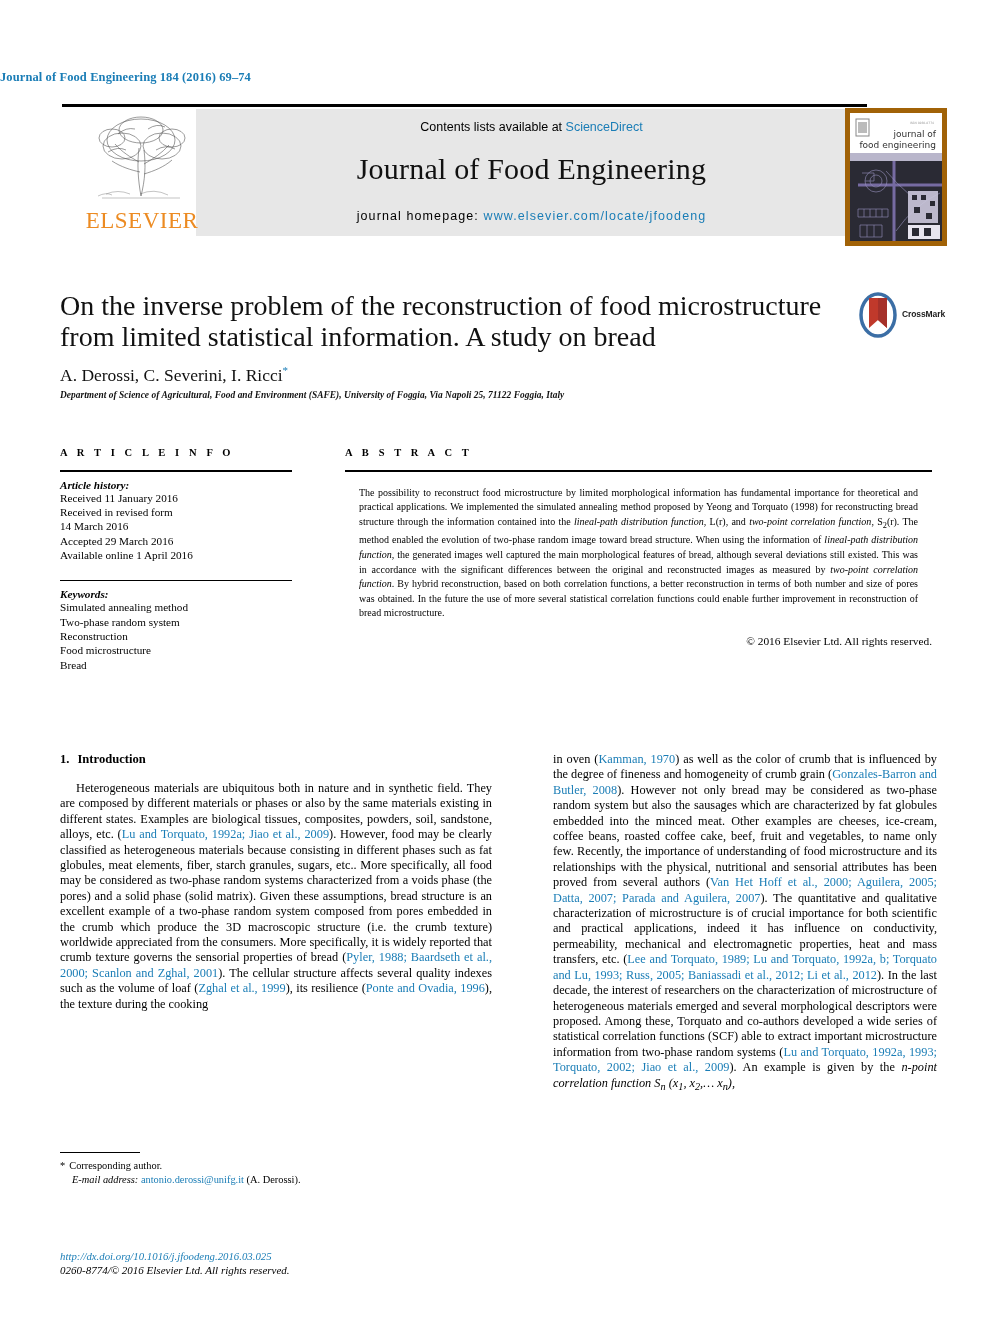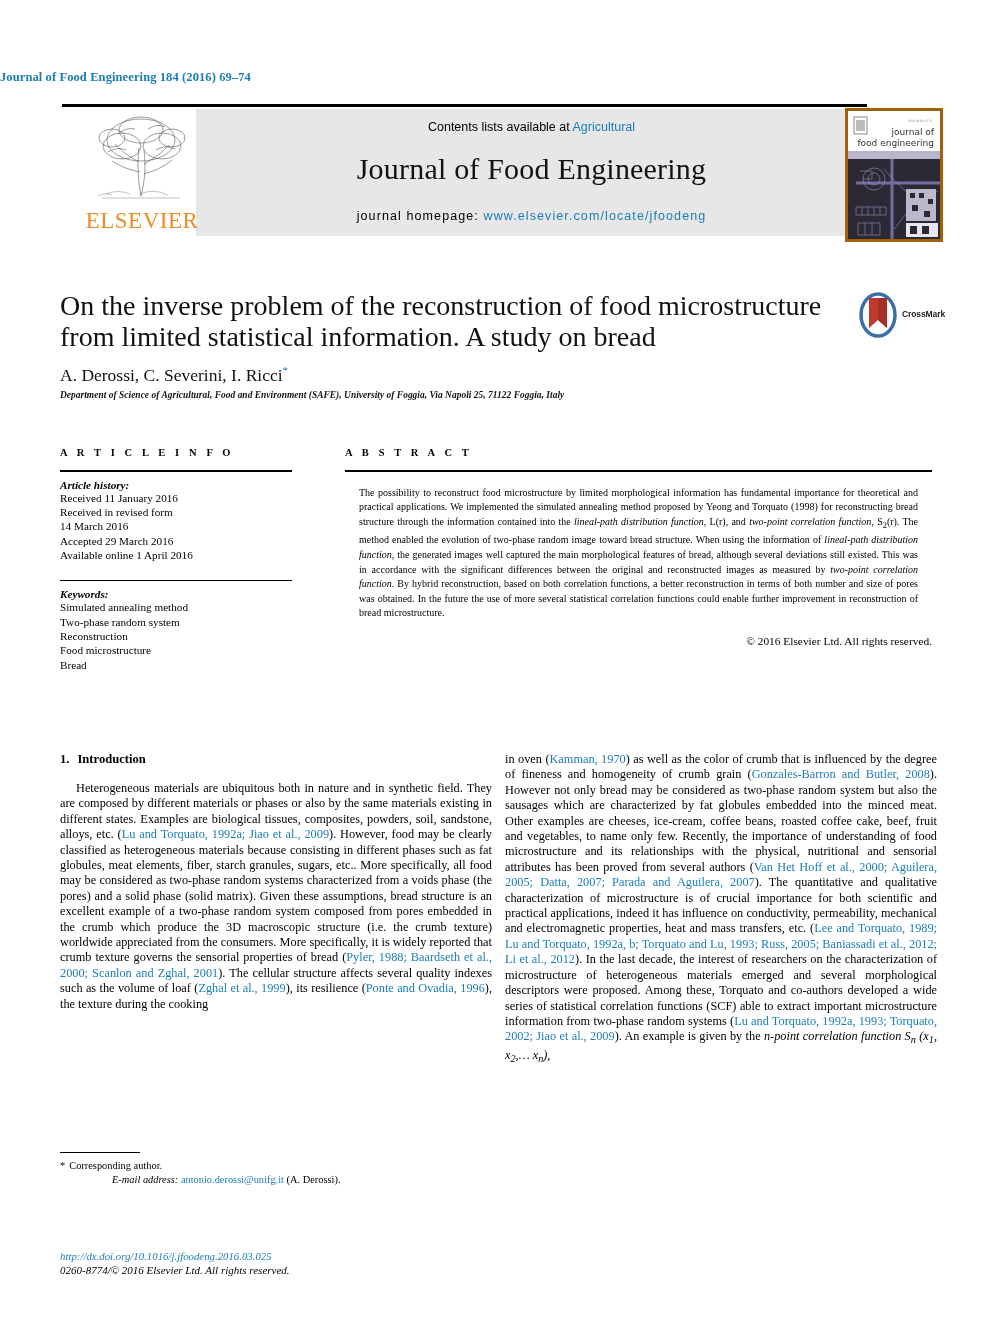--- a/index.html
+++ b/index.html
@@ -122,21 +122,21 @@
     letter-spacing: .5px;
   }
 
   
   .cover-thumb {
     position: absolute;
     top: 108px;
     left: 845px;
     width: 92px;
     height: 128px;
-    border: 3px solid #a16207;
+    border: 5px solid #a16207;
     background: #f0abfc;
     overflow: hidden;
   }
 
   
   .title-block {
     position: absolute;
     top: 290px;
     left: 60px;
     width: 780px;
@@ -273,21 +273,21 @@
     font-family: "Liberation Serif", serif;
     font-size: 12.3px;
     line-height: 15.4px;
     text-align: justify;
     text-indent: 16px;
     margin: 0;
     color: #000;
     -webkit-hyphens: manual;
     hyphens: manual;
   }
-  p.body.no-indent { text-indent: 0; }
+  p.body.no-indent { text-indent: 0; margin-left: 48px; }
   .cite { color: #1a7db6; }
   .it { font-style: italic; }
 
   
   .footnote {
     position: absolute;
     top: 1152px;
     left: 60px;
     width: 432px;
   }
@@ -298,21 +298,21 @@
     margin-bottom: 6px;
   }
   .fn-line {
     font-family: "Liberation Serif", serif;
     font-size: 10.4px;
     line-height: 13.6px;
     color: #000;
   }
   .fn-line .star { margin-right: 4px; }
   .fn-indent { padding-left: 12px; }
-  .fn-line i { font-style: italic; margin-left: 40px; }
+  .fn-line i { font-style: italic; }
   .link { color: #1a7db6; }
 
   .pub-footer {
     position: absolute;
     top: 1249px;
     left: 60px;
     width: 460px;
     font-style: italic;
   }
   .doi {
@@ -333,21 +333,21 @@
 
 <div class="page">
 
   <div class="running-head">Journal of Food Engineering 184 (2016) 69–74</div>
 
   <div class="masthead">
     <div class="mast-rule-top"></div>
     <div class="mast-grey"></div>
 
     <div class="contents-line">
-      <span>Contents lists available at </span><span class="sd">Agricultural</span>
+      <span>Contents lists available at </span><span class="sd">ScienceDirect</span>
     </div>
 
     <div class="journal-title">Journal of Food Engineering</div>
 
     <div class="homepage-line">
       <span>journal homepage: </span><span class="url">www.elsevier.com/locate/jfoodeng</span>
     </div>
 
     <div class="elsevier">
       <div class="elsevier-tree">

